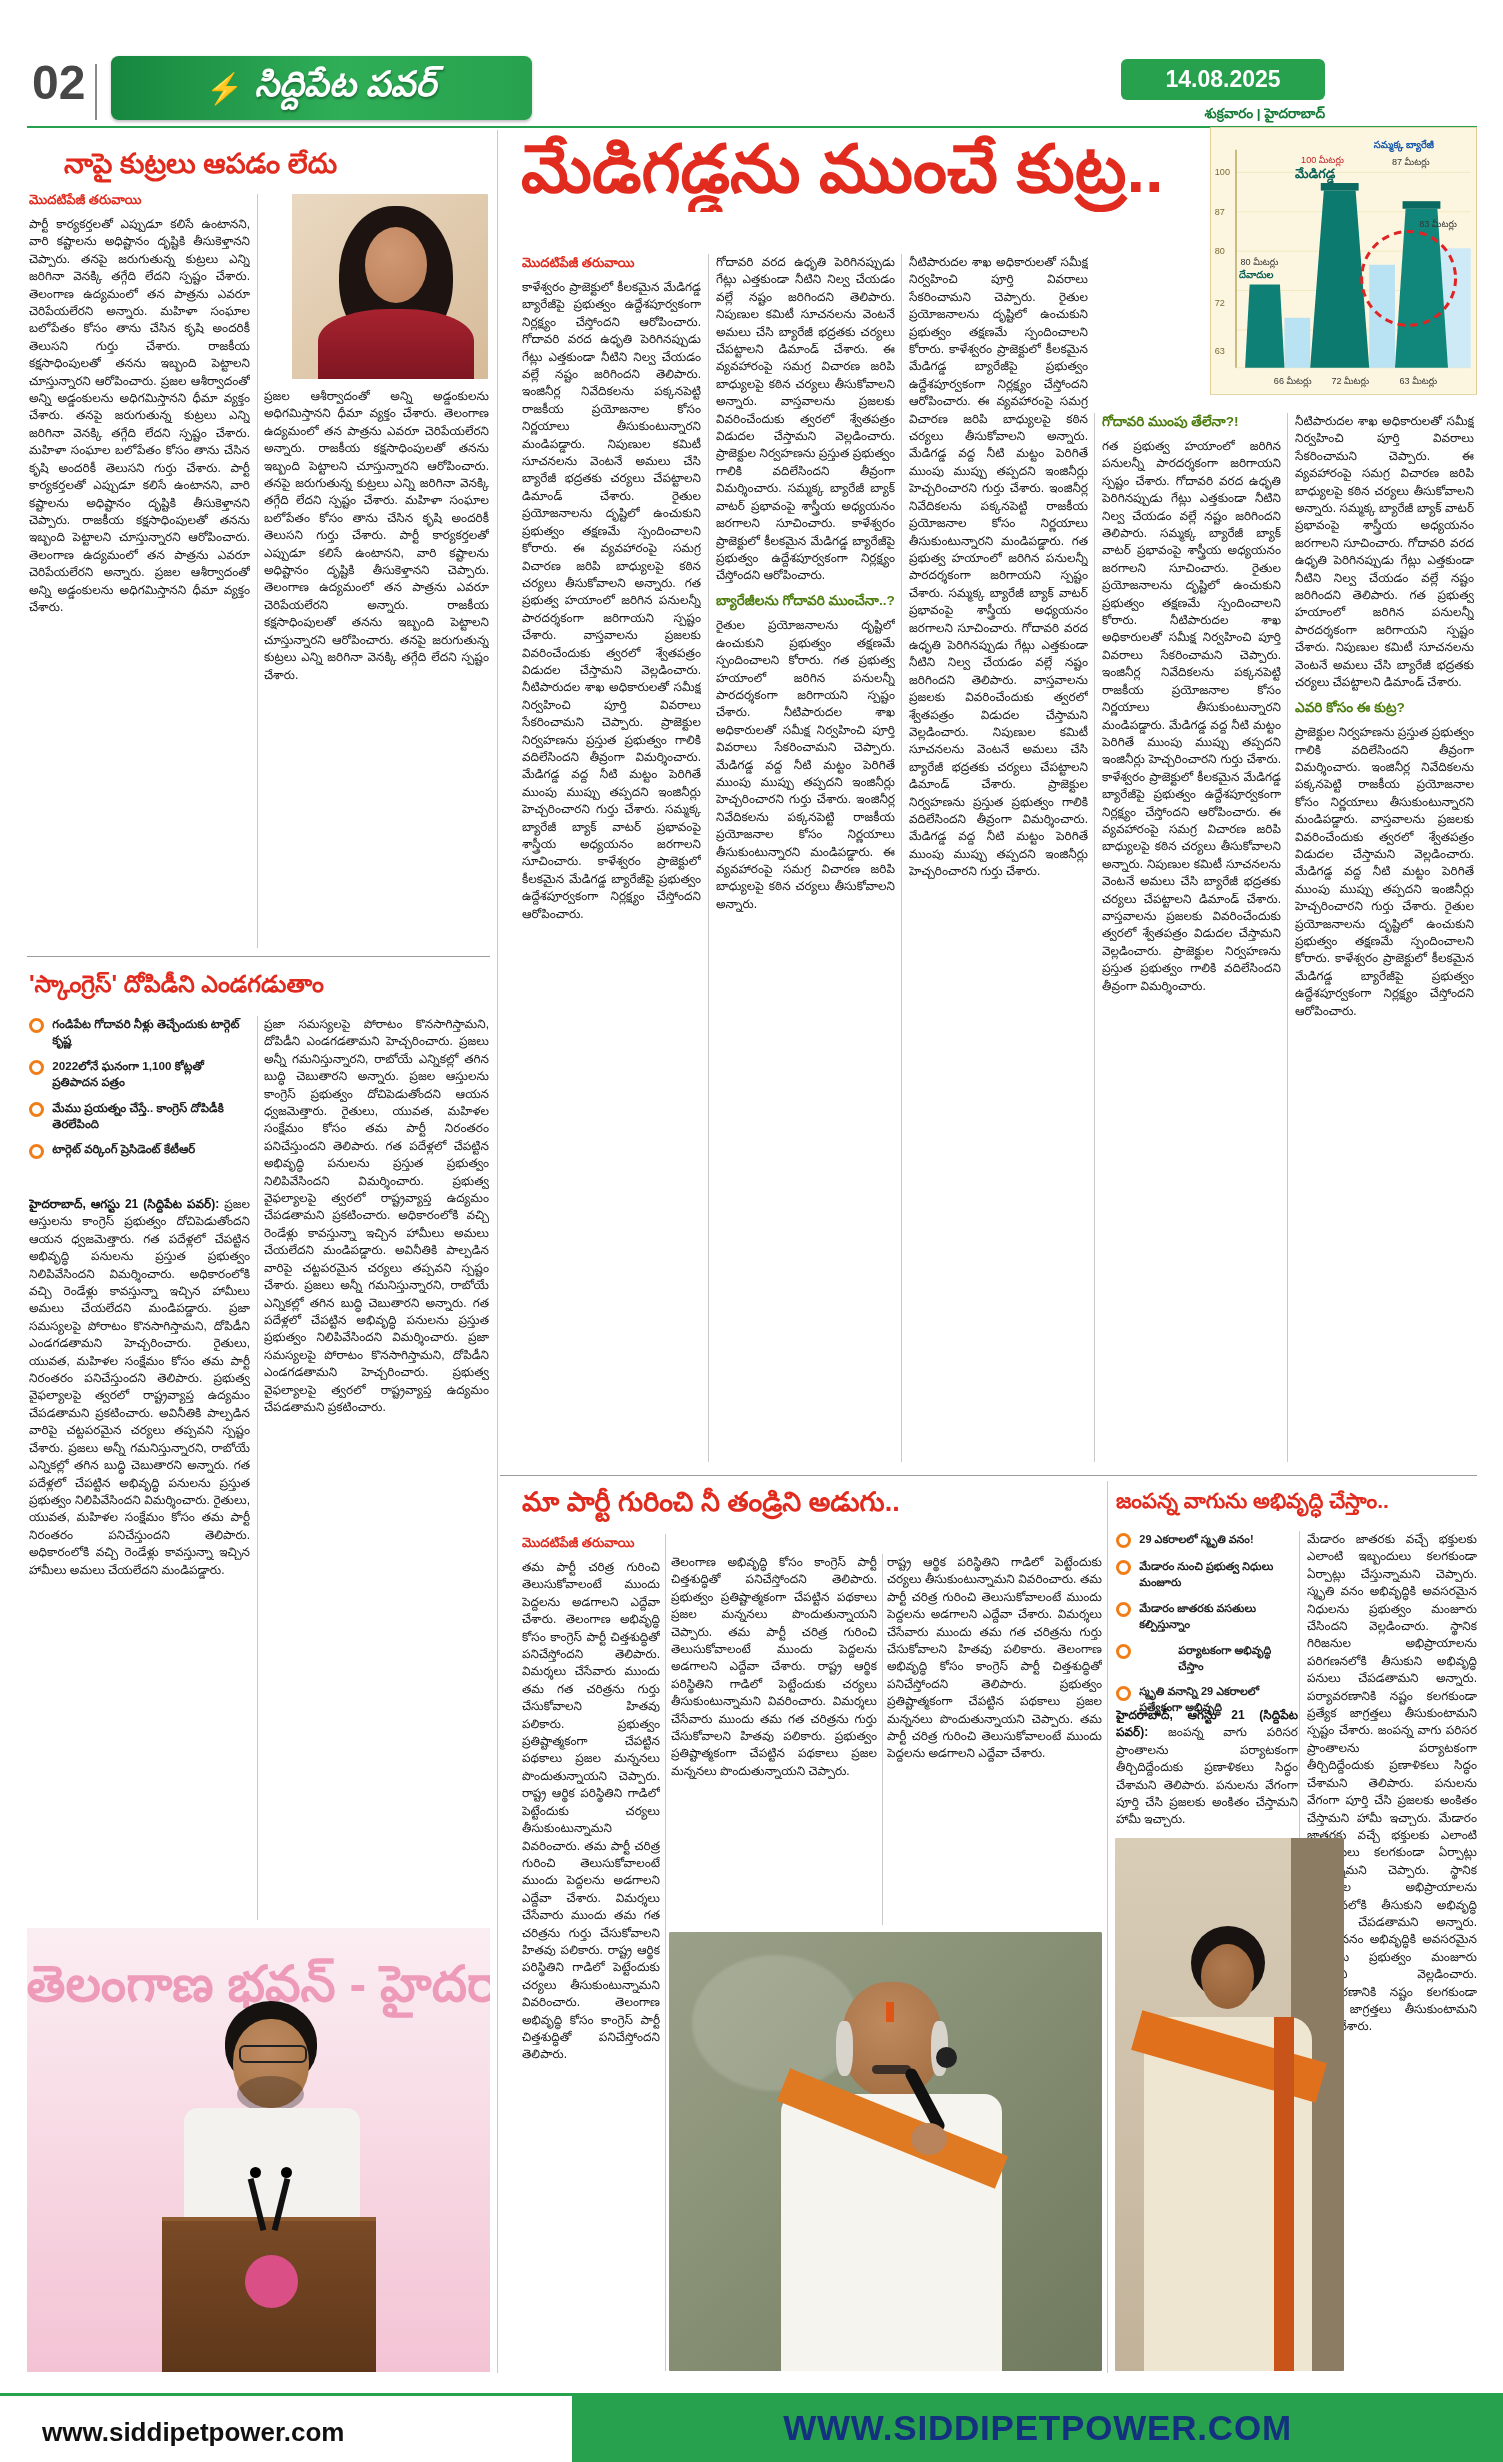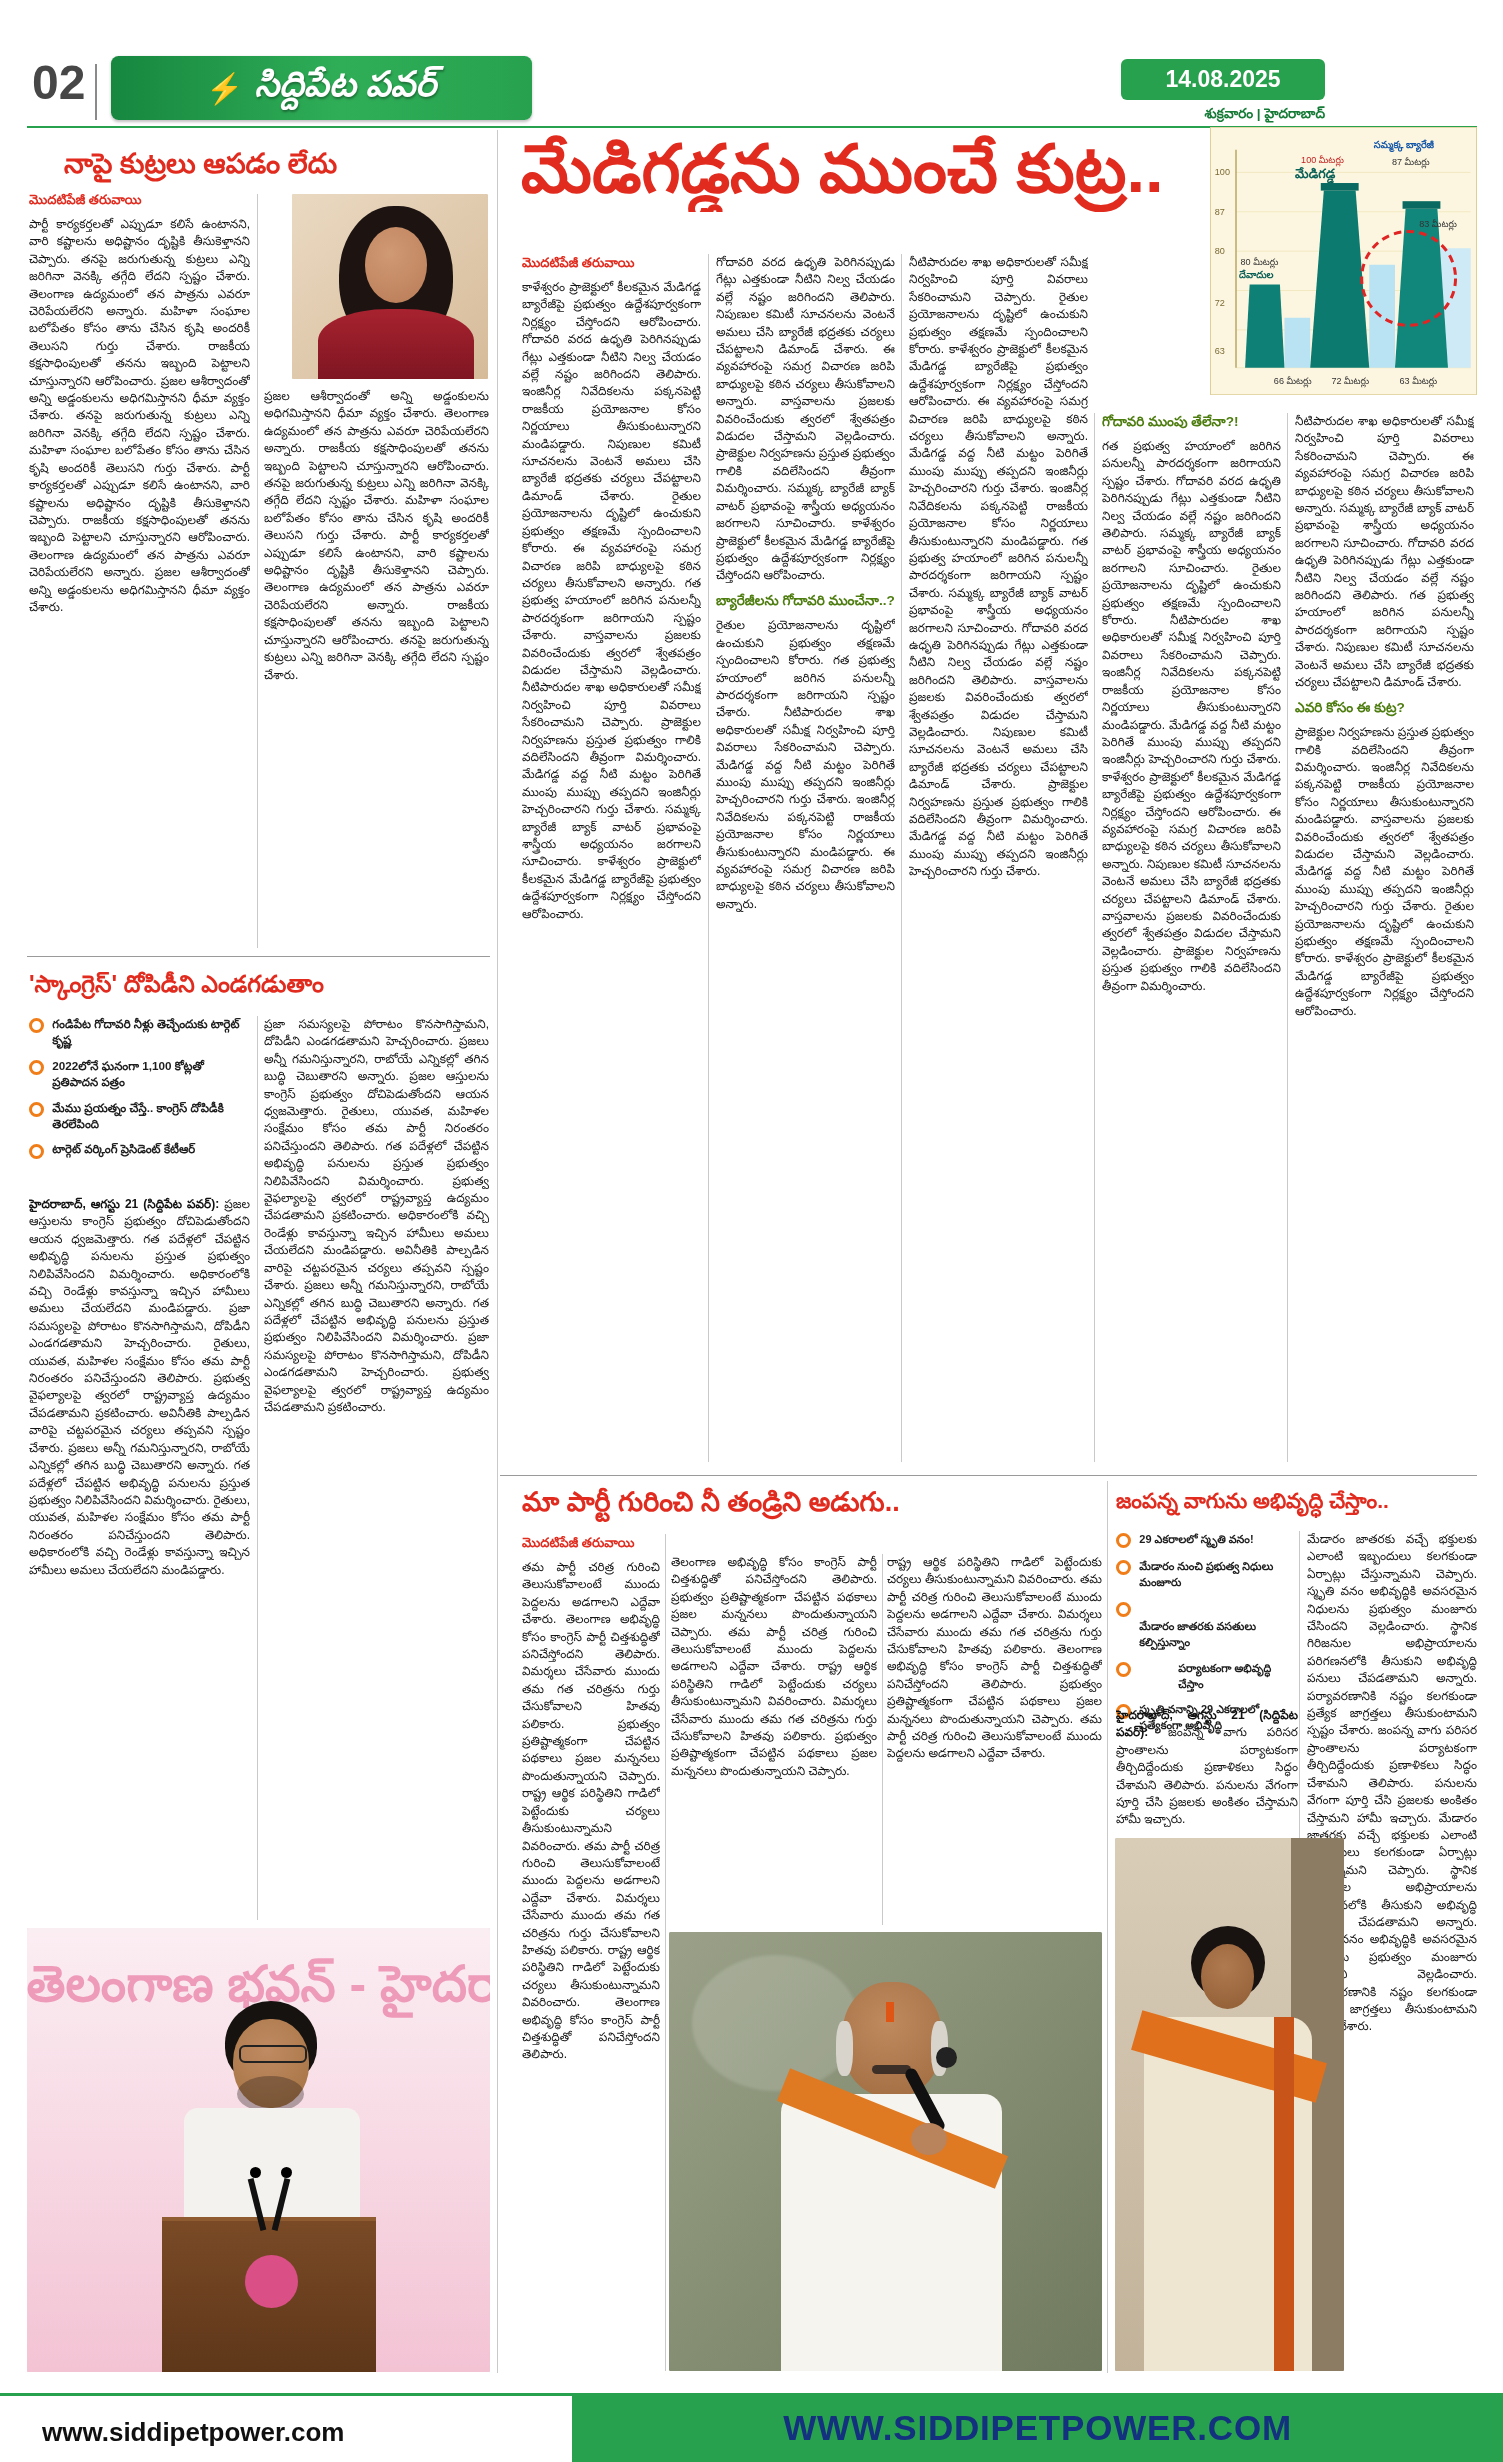--- a/index.html
+++ b/index.html
@@ -233,21 +233,21 @@
     <div class="bullet">
       <span class="dot"></span>
       <span class="btext" style="font-size:11px;">29 ఎకరాలలో స్మృతి వనం!</span>
     </div>
     <div class="bullet">
       <span class="dot"></span>
       <span class="btext" style="font-size:11px;">మేడారం నుంచి ప్రభుత్వ నిధులు మంజూరు</span>
     </div>
     <div class="bullet">
       <span class="dot"></span>
-      <span class="btext" style="font-size:11px;margin-top:18px;">మేడారం జాతరకు వసతులు కల్పిస్తున్నాం</span>
+      <span class="btext" style="font-size:11px;">మేడారం జాతరకు వసతులు కల్పిస్తున్నాం</span>
     </div>
     <div class="bullet">
       <span class="dot"></span>
       <span class="btext" style="font-size:11px;margin-left:39px;">పర్యాటకంగా అభివృద్ధి చేస్తాం</span>
     </div>
     <div class="bullet">
       <span class="dot"></span>
       <span class="btext" style="font-size:11px;">స్మృతి వనాన్ని 29 ఎకరాలలో ప్రత్యేకంగా అభివృద్ధి</span>
     </div>
   </div>

